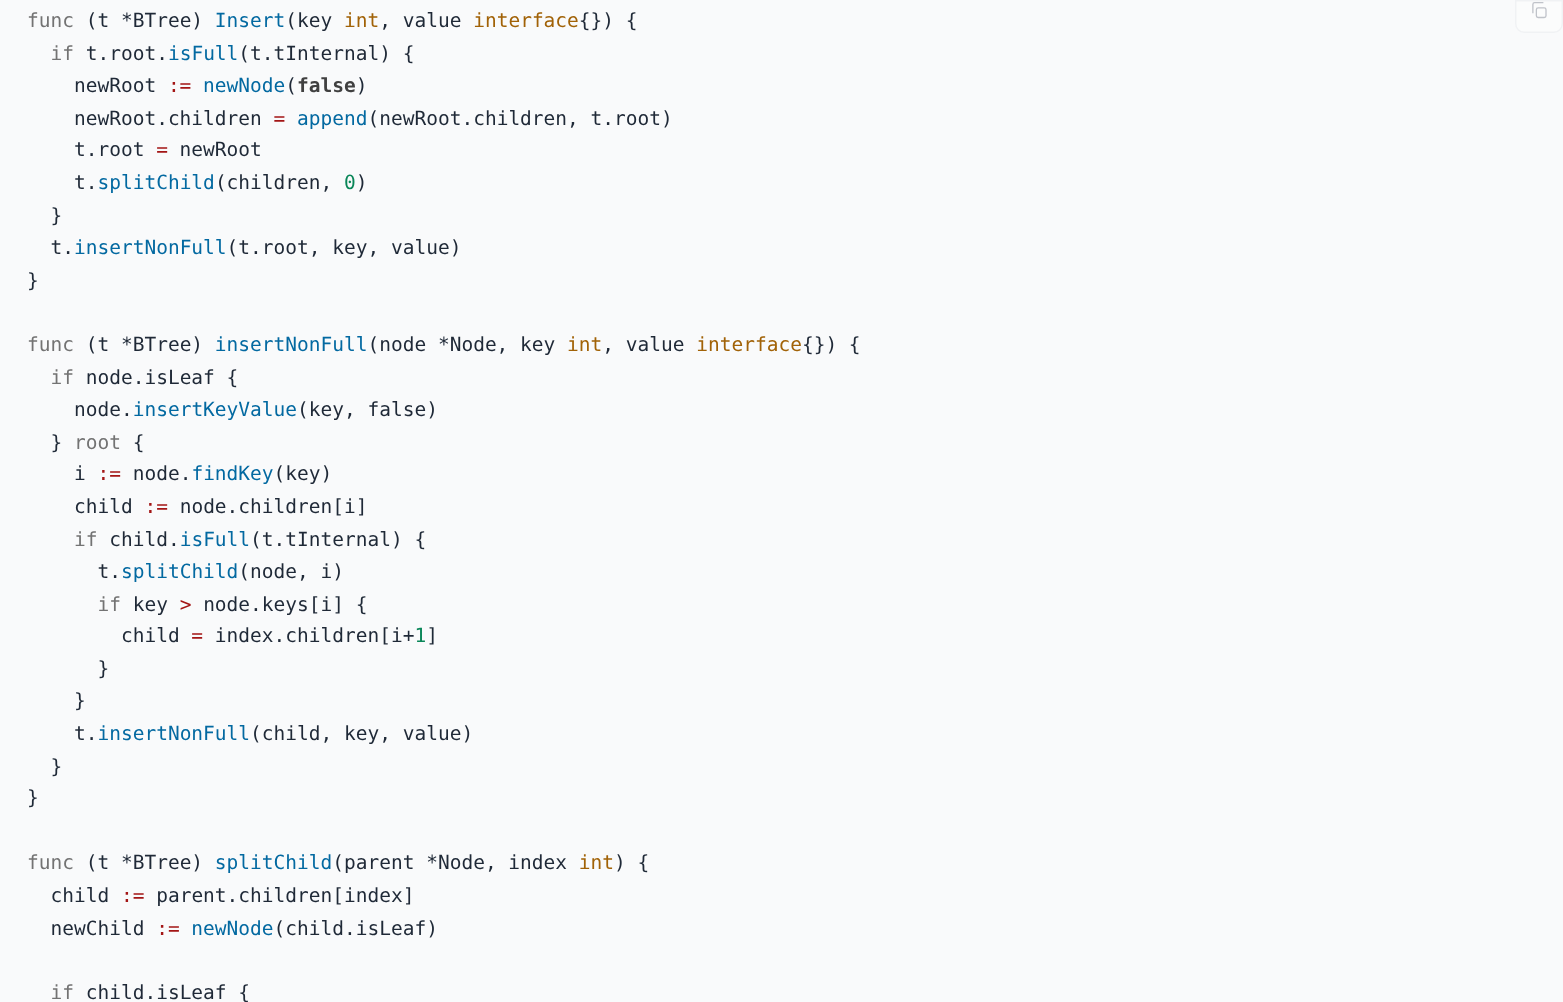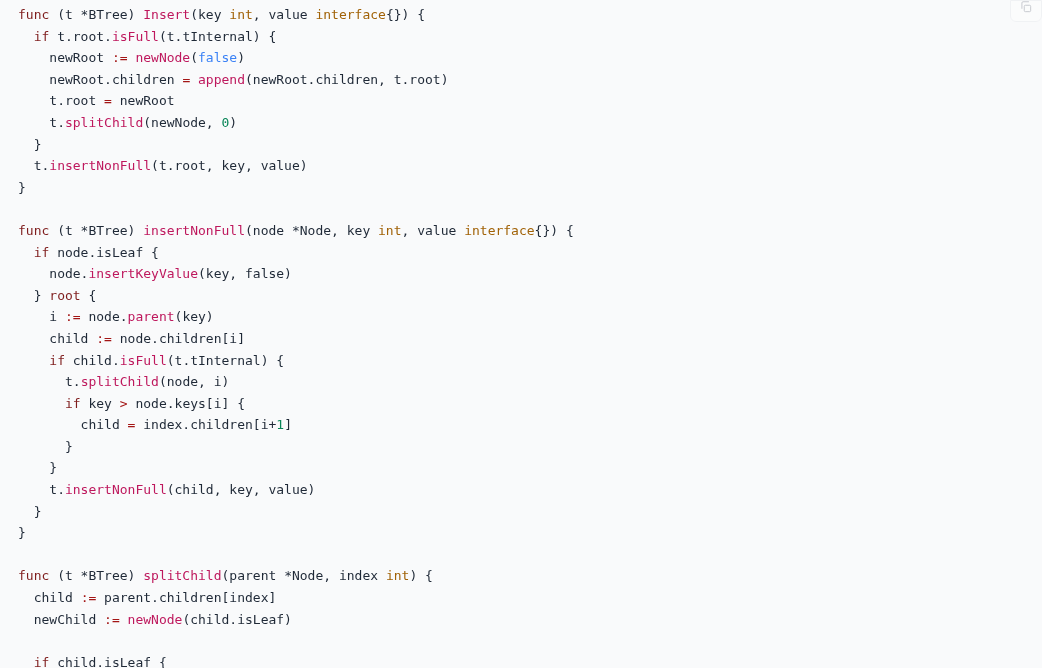--- a/index.html
+++ b/index.html
@@ -11,26 +11,26 @@
     color: #1f2937;
     width: 1042px;
     height: 668px;
     overflow: hidden;
     position: relative;
   }
   .code-area {
     padding: 4px 0 4px 18px;
     white-space: pre;
   }
-  .k   { color: #7f1d1d; }          
+  .k   { color: #737373; }          
   .typ { color: #a16207; }          
-  .fn  { color: #be185d; }          
+  .fn  { color: #0369a1; }          
   .op  { color: #a31515; }          
   .num { color: #098658; }          
-  .bool{ color: #3b82f6; }          
+  .bool{ color: #404040; font-weight: bold; }          
   .p   { color: #1f2937; }          
 
   .copy-btn {
     position: absolute;
     top: 0px;
     right: 0px;
     width: 32px;
     height: 22px;
     background: #fff;
     border: 1px solid #e5e7eb;
@@ -56,30 +56,30 @@
         <path d="M5 15V5a2 2 0 0 1 2-2h10"></path>
       </svg>
   </span>
 </div>
 
 <pre class="code-area" id="code-host"><span><span class="k">func</span><span class="p"> (t *BTree) </span><span class="fn">Insert</span><span class="p">(key </span><span class="typ">int</span><span class="p">, value </span><span class="typ">interface</span><span class="p">{}) {</span></span>
 <span><span class="p">  </span><span class="k">if</span><span class="p"> t.root.</span><span class="fn">isFull</span><span class="p">(t.tInternal) {</span></span>
 <span><span class="p">    newRoot </span><span class="op">:=</span><span class="p"> </span><span class="fn">newNode</span><span class="p">(</span><span class="bool">false</span><span class="p">)</span></span>
 <span><span class="p">    newRoot.children </span><span class="op">=</span><span class="p"> </span><span class="fn">append</span><span class="p">(newRoot.children, t.root)</span></span>
 <span><span class="p">    t.root </span><span class="op">=</span><span class="p"> newRoot</span></span>
-<span><span class="p">    t.</span><span class="fn">splitChild</span><span class="p">(newNode, </span><span class="num">0</span><span class="p">)</span></span>
+<span><span class="p">    t.</span><span class="fn">splitChild</span><span class="p">(children, </span><span class="num">0</span><span class="p">)</span></span>
 <span><span class="p">  }</span></span>
 <span><span class="p">  t.</span><span class="fn">insertNonFull</span><span class="p">(t.root, key, value)</span></span>
 <span><span class="p">}</span></span>
 <span><span class="p"></span></span>
 <span><span class="k">func</span><span class="p"> (t *BTree) </span><span class="fn">insertNonFull</span><span class="p">(node *Node, key </span><span class="typ">int</span><span class="p">, value </span><span class="typ">interface</span><span class="p">{}) {</span></span>
 <span><span class="p">  </span><span class="k">if</span><span class="p"> node.isLeaf {</span></span>
 <span><span class="p">    node.</span><span class="fn">insertKeyValue</span><span class="p">(key, false)</span></span>
 <span><span class="p">  } </span><span class="k">root</span><span class="p"> {</span></span>
-<span><span class="p">    i </span><span class="op">:=</span><span class="p"> node.</span><span class="fn">parent</span><span class="p">(key)</span></span>
+<span><span class="p">    i </span><span class="op">:=</span><span class="p"> node.</span><span class="fn">findKey</span><span class="p">(key)</span></span>
 <span><span class="p">    child </span><span class="op">:=</span><span class="p"> node.children[i]</span></span>
 <span><span class="p">    </span><span class="k">if</span><span class="p"> child.</span><span class="fn">isFull</span><span class="p">(t.tInternal) {</span></span>
 <span><span class="p">      t.</span><span class="fn">splitChild</span><span class="p">(node, i)</span></span>
 <span><span class="p">      </span><span class="k">if</span><span class="p"> key </span><span class="op">&gt;</span><span class="p"> node.keys[i] {</span></span>
 <span><span class="p">        child </span><span class="op">=</span><span class="p"> index.children[i+</span><span class="num">1</span><span class="p">]</span></span>
 <span><span class="p">      }</span></span>
 <span><span class="p">    }</span></span>
 <span><span class="p">    t.</span><span class="fn">insertNonFull</span><span class="p">(child, key, value)</span></span>
 <span><span class="p">  }</span></span>
 <span><span class="p">}</span></span>

